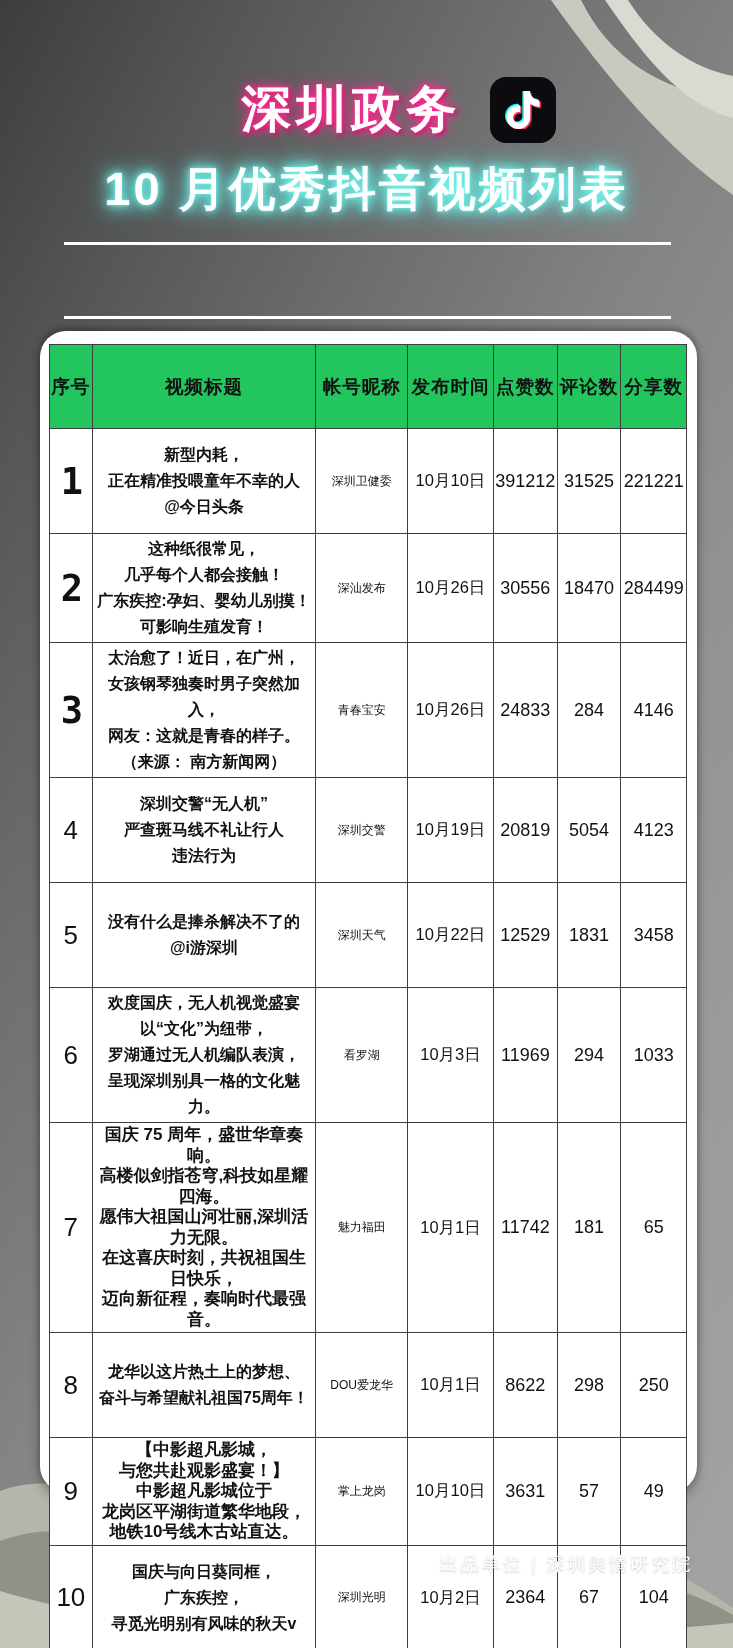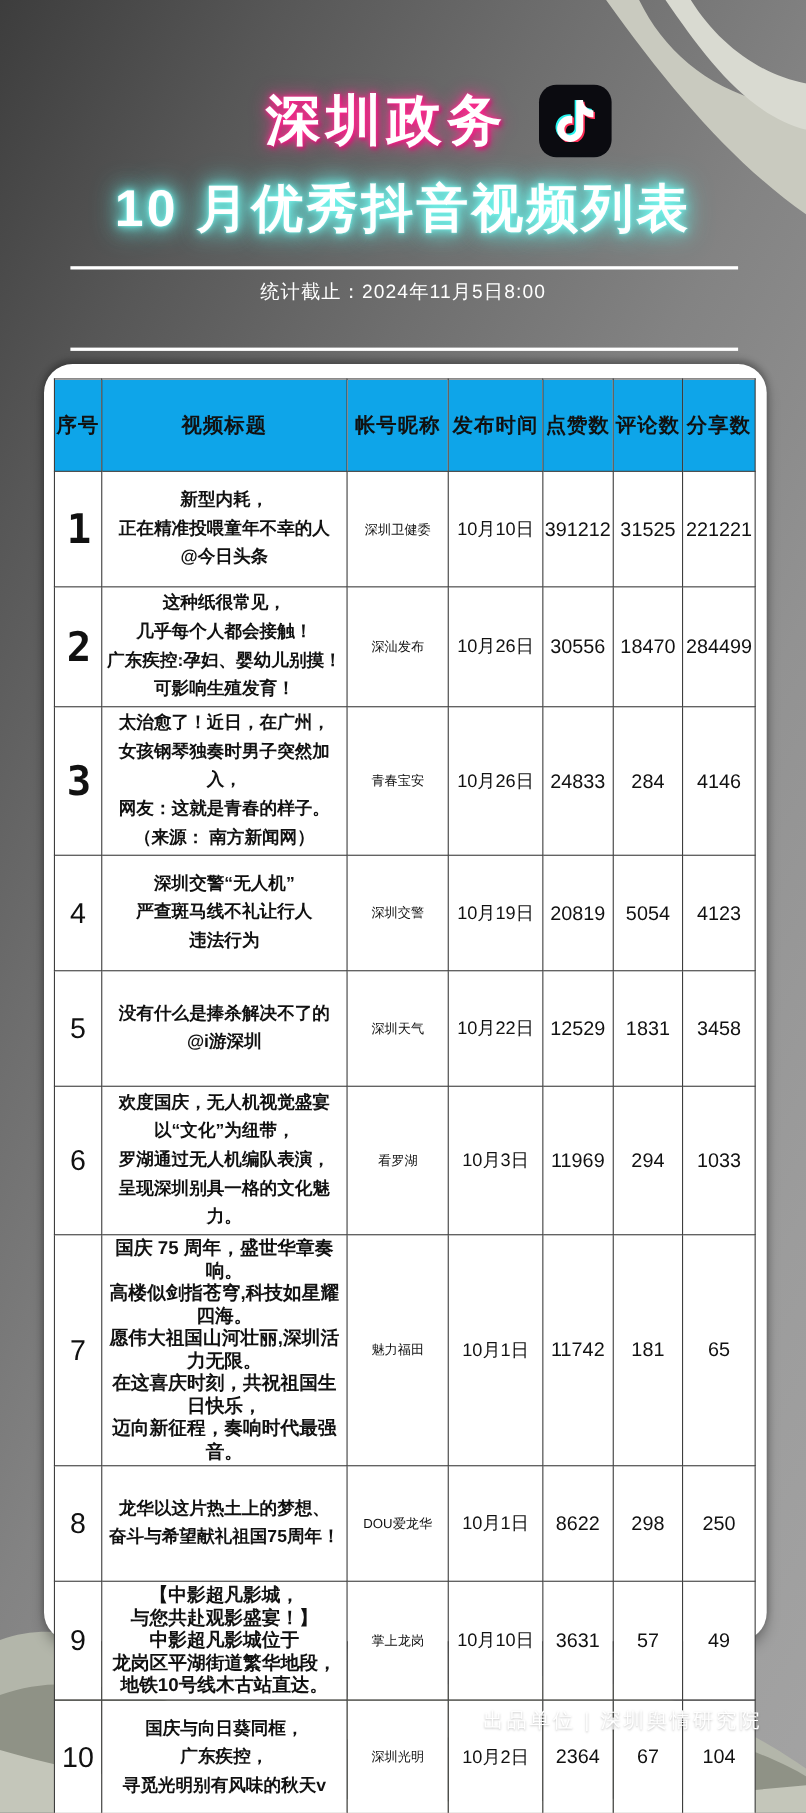--- a/index.html
+++ b/index.html
@@ -28,21 +28,21 @@
   .meta { position:absolute; top:251px; left:0; width:100%; text-align:center;
     color:#fff; font-size:17.5px; line-height:28px; font-weight:500; letter-spacing:1px; }
 
   .card { position:absolute; left:40px; top:331px; width:657px; height:1161px;
     background:#ffffff; border-radius:26px; padding:13px 10px 10px 9px;
     box-shadow:0 -3px 7px rgba(0,0,0,0.30), 0 7px 12px rgba(0,0,0,0.28); }
   table { width:100%; height:100%; border-collapse:collapse; table-layout:fixed; }
   th,td { border:1.5px solid #3e3e3e; text-align:center; vertical-align:middle;
     color:#111; padding:2px 1px; overflow:hidden; }
   thead tr { height:84px; }
-  th { background:#0ea5e9; font-size:18.5px; font-weight:bold; letter-spacing:1px; }
+  th { background:#22c55e; font-size:18.5px; font-weight:bold; letter-spacing:1px; }
   tbody tr { height:105px; background:#fff; }
   .rank-cell { font-size:26px; font-weight:400; }
   .rank-top { font-size:37px; font-weight:900;
     font-family:"DejaVu Sans Mono","DejaVu Sans",monospace; letter-spacing:-2px; }
   .title-cell { font-size:16px; line-height:26px; white-space:pre-line; font-weight:700; }
   .title-cell.compact { font-size:17px; line-height:20.5px; }
   .account-cell { font-size:12px; font-weight:500; }
   .date-cell { font-size:16.5px; font-weight:500; }
   .num-cell { font-size:18px; }
 
@@ -70,21 +70,20 @@
       <path transform="translate(-0.9,-0.9)" fill="#25f4ee" d="M12.525.02c1.31-.02 2.61-.01 3.91-.02.08 1.53.63 3.09 1.75 4.17 1.12 1.11 2.7 1.62 4.24 1.79v4.03c-1.44-.05-2.89-.35-4.2-.97-.57-.26-1.1-.59-1.62-.93-.01 2.92.01 5.84-.02 8.75-.08 1.4-.54 2.79-1.35 3.94-1.31 1.92-3.58 3.17-5.91 3.21-1.43.08-2.86-.31-4.08-1.03-2.02-1.19-3.44-3.37-3.65-5.71-.02-.5-.03-1-.01-1.49.18-1.9 1.12-3.72 2.58-4.96 1.66-1.44 3.98-2.13 6.15-1.72.02 1.48-.04 2.96-.04 4.44-.99-.32-2.15-.23-3.02.37-.63.41-1.11 1.04-1.36 1.75-.21.51-.15 1.07-.14 1.61.24 1.64 1.82 3.02 3.5 2.87 1.12-.01 2.19-.66 2.77-1.61.19-.33.4-.67.41-1.06.1-1.79.06-3.57.07-5.36.01-4.03-.01-8.05.02-12.07z"></path>
       <path transform="translate(0.9,0.9)" fill="#fe2c55" d="M12.525.02c1.31-.02 2.61-.01 3.91-.02.08 1.53.63 3.09 1.75 4.17 1.12 1.11 2.7 1.62 4.24 1.79v4.03c-1.44-.05-2.89-.35-4.2-.97-.57-.26-1.1-.59-1.62-.93-.01 2.92.01 5.84-.02 8.75-.08 1.4-.54 2.79-1.35 3.94-1.31 1.92-3.58 3.17-5.91 3.21-1.43.08-2.86-.31-4.08-1.03-2.02-1.19-3.44-3.37-3.65-5.71-.02-.5-.03-1-.01-1.49.18-1.9 1.12-3.72 2.58-4.96 1.66-1.44 3.98-2.13 6.15-1.72.02 1.48-.04 2.96-.04 4.44-.99-.32-2.15-.23-3.02.37-.63.41-1.11 1.04-1.36 1.75-.21.51-.15 1.07-.14 1.61.24 1.64 1.82 3.02 3.5 2.87 1.12-.01 2.19-.66 2.77-1.61.19-.33.4-.67.41-1.06.1-1.79.06-3.57.07-5.36.01-4.03-.01-8.05.02-12.07z"></path>
       <path fill="#ffffff" d="M12.525.02c1.31-.02 2.61-.01 3.91-.02.08 1.53.63 3.09 1.75 4.17 1.12 1.11 2.7 1.62 4.24 1.79v4.03c-1.44-.05-2.89-.35-4.2-.97-.57-.26-1.1-.59-1.62-.93-.01 2.92.01 5.84-.02 8.75-.08 1.4-.54 2.79-1.35 3.94-1.31 1.92-3.58 3.17-5.91 3.21-1.43.08-2.86-.31-4.08-1.03-2.02-1.19-3.44-3.37-3.65-5.71-.02-.5-.03-1-.01-1.49.18-1.9 1.12-3.72 2.58-4.96 1.66-1.44 3.98-2.13 6.15-1.72.02 1.48-.04 2.96-.04 4.44-.99-.32-2.15-.23-3.02.37-.63.41-1.11 1.04-1.36 1.75-.21.51-.15 1.07-.14 1.61.24 1.64 1.82 3.02 3.5 2.87 1.12-.01 2.19-.66 2.77-1.61.19-.33.4-.67.41-1.06.1-1.79.06-3.57.07-5.36.01-4.03-.01-8.05.02-12.07z"></path>
     </svg>
   </span>
 </div>
 <div class="title-cyan">10 月优秀抖音视频列表</div>
 
 <div class="divider divider-1"></div>
 <div class="meta">
-  <div>统计截止：2024年11月5日8:00</div>
 </div>
 <div class="divider divider-2"></div>
 
 <div class="card">
   <table>
     <colgroup>
       <col style="width:6.7%">
         <col style="width:35.1%">
         <col style="width:14.4%">
       <col style="width:13.5%">

